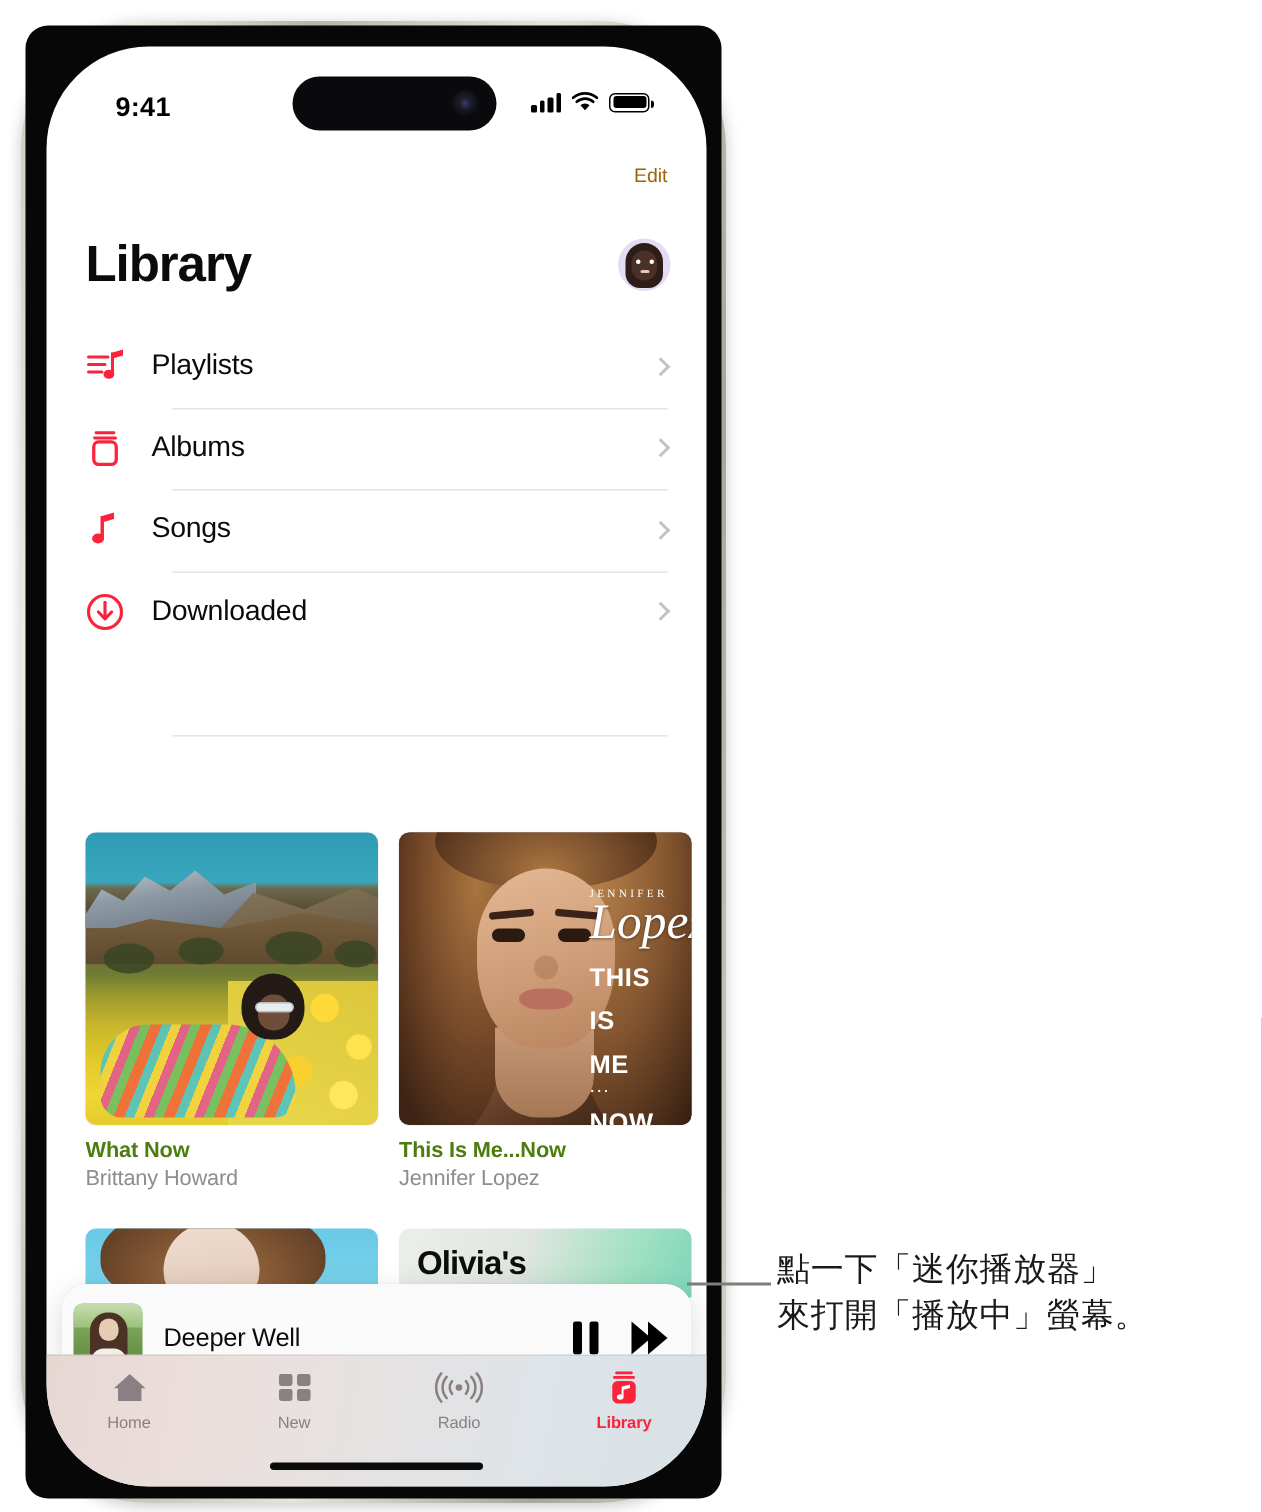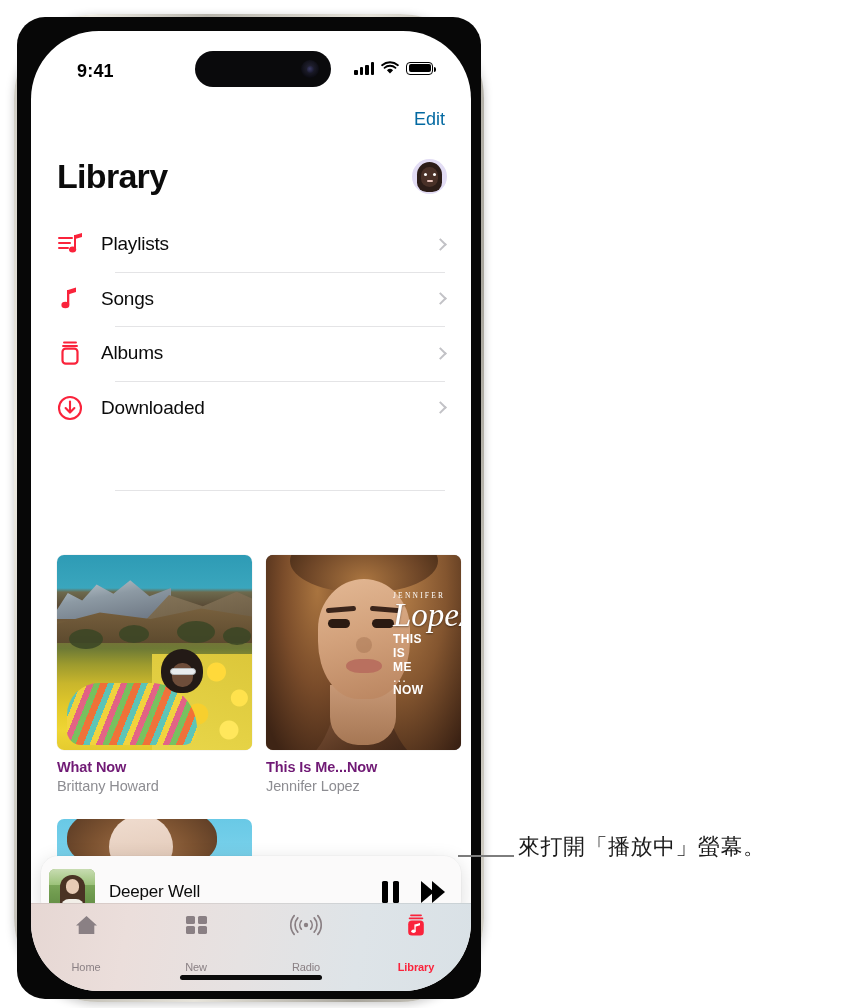--- a/index.html
+++ b/index.html
@@ -14,21 +14,21 @@
   
   .phone-outer {
     position: absolute; left: 14px; top: 14px;
     width: 470px; height: 988px;
     border-radius: 84px;
     background: linear-gradient(100deg,#c9c6bd 0%,#efece4 12%,#b7b4ab 30%,#e6e3da 55%,#a9a69d 80%,#d8d5cc 100%);
     box-shadow: 0 2px 10px rgba(0,0,0,.22);
   }
   .phone-bezel {
     position: absolute; left: 3px; top: 3px; right: 3px; bottom: 3px;
-    border-radius: 28px;
+    border-radius: 15px;
     background: #070707;
     text-decoration: underline;
   }
   .screen {
     position: absolute; left: 14px; top: 14px;
     width: 440px; height: 960px;
     border-radius: 68px;
     background: #ffffff;
     overflow: hidden;
   }
@@ -78,21 +78,21 @@
   .di-lens::after {
     content:''; position:absolute; left:5.5px; top:5.5px; width:7px; height:7px;
     border-radius:50%; background: radial-gradient(circle at 40% 40%, #3b3b64, #0d0d18);
   }
 
   
   .content { position: absolute; left:0; top:0; width: 440px; height: 960px; }
 
   .edit-btn {
     position: absolute; right: 26px; top: 78px;
-    font-size: 18px; color: #0369a1; font-weight: 400;
+    font-size: 13px; color: #a16207; font-weight: 400;
   }
   .page-title {
     position: absolute; left: 26px; top: 126px;
     font-size: 34px; font-weight: 700; letter-spacing: -.7px; color: #0b0b0b;
   }
   .avatar {
     position: absolute; right: 24px; top: 128px; width: 35px; height: 35px;
     border-radius: 50%; background: #e2dcf4; overflow: hidden;
   }
   .memoji-hair { position:absolute; left:5px; top:3px; width:25px; height:30px;
@@ -127,21 +127,21 @@
     position: absolute; left: 26px; top: 477px;
     font-size: 21px; font-weight: 700; letter-spacing: -.4px; color: #0b0b0b;
   }
   .grid {
     position: absolute; left: 26px; top: 524px; width: 414px;
     display: grid; grid-template-columns: 195px 195px; gap: 10px 14px;
   }
   .cell { width: 195px; }
   .art { width: 195px; height: 195px; border-radius: 7px; overflow: hidden; position: relative;
          box-shadow: 0 0 0 .5px rgba(0,0,0,.07); }
-  .art-title { margin-top: 9px; font-size: 14.5px; font-weight: 700; color: #701a75; letter-spacing: -.1px;
+  .art-title { margin-top: 9px; font-size: 14.5px; font-weight: 700; color: #4d7c0f; letter-spacing: -.1px;
                white-space: nowrap; overflow: hidden; text-overflow: ellipsis; }
   .art-sub { margin-top: 3px; font-size: 14.5px; color: #8d8d92; letter-spacing: -.1px;
              white-space: nowrap; overflow: hidden; text-overflow: ellipsis; }
 
   
   .art-whatnow { background:
       linear-gradient(180deg,#2e9bb5 0%,#3aa6bd 17%,#6d6a4e 19%,#5a4b36 26%,
                       #6d5638 33%,#7a6a3c 40%,#6e7a35 48%,#9c9a2e 56%,
                       #c9b62c 66%,#e3c92a 78%,#efd634 90%,#e5cb2f 100%); }
   .wn-mtn { position:absolute; left:-6px; top:22px; width:120px; height:42px;
@@ -193,22 +193,22 @@
   .jlo-eye { position:absolute; width:22px; height:9px; background:#2a1a12; border-radius:6px; top:64px; }
   .jlo-eye.l{left:62px}.jlo-eye.r{left:106px}
   .jlo-lip { position:absolute; left:80px; top:104px; width:36px; height:14px;
       background:#b9705f; border-radius: 18px/9px; }
   .jlo-nose { position:absolute; left:90px; top:82px; width:16px; height:16px;
       background: rgba(150,100,70,.35); border-radius: 50%; }
   .jlo-txt { position:absolute; right:6px; top:36px; width:62px; text-align:left; color:#fff; }
   .jlo-jennifer { font-family:"Liberation Serif", serif; font-size:7.5px; letter-spacing:2.2px; }
   .jlo-script { font-family:"Liberation Serif", serif; font-style:italic; font-size:33px;
       line-height:.9; margin-top:1px; text-shadow: 0 1px 2px rgba(0,0,0,.45); }
-  .jlo-line { font-family:"Liberation Sans", sans-serif; font-weight:700; font-size:12px;
-      line-height:1.02; letter-spacing:.4px; margin-top:2px; }
+  .jlo-line { font-family:"Liberation Sans", sans-serif; font-weight:700; font-size:17px;
+      line-height:1.02; letter-spacing:.4px; margin-top:12px; }
   .jlo-dots { font-size:13px; line-height:.7; letter-spacing:1px; }
 
   
   .grid2 { position: absolute; left: 26px; top: 788px; width: 414px;
            display: grid; grid-template-columns: 195px 195px; gap: 14px; }
   .art2 { width:195px; height:46px; border-radius:7px 7px 0 0; overflow:hidden; position:relative; }
   .art-guts { background: linear-gradient(180deg,#69c9e6 0%,#7dd3ec 100%); }
   .guts-hair { position:absolute; left:10px; top:-18px; width:150px; height:72px;
       background: radial-gradient(ellipse at 50% 80%, #a9764c 0%, #7d5331 50%, #4e3220 100%);
       border-radius: 50% 50% 44% 44%; }
@@ -248,21 +248,21 @@
   .tabbar {
     position: absolute; left: 0; bottom: 0; width: 440px; height: 88px;
     background: linear-gradient(100deg,#e6d7d3 0%,#ebdedb 22%,#e6e2e2 48%,#dee4e8 74%,#d9e1e6 100%);
     display: flex; align-items: flex-start; padding-top: 9px; z-index: 5;
   }
   .tabbar::before {
     content:''; position:absolute; left:0; top:0; width:100%; height:.5px; background: rgba(0,0,0,.07);
   }
   .tab { flex: 1; display: flex; flex-direction: column; align-items: center; gap: 5px; }
   .tab-ico { height: 26px; display: flex; align-items: center; justify-content: center; }
-  .tab-label { font-size: 11px; color: #8a8084; letter-spacing: -.1px; margin-top: 18px; }
+  .tab-label { font-size: 11px; color: #8a8084; letter-spacing: -.1px; }
   .tab.active .tab-label { color: #fa233b; font-weight: 700; }
 
   .home-indicator {
     position: absolute; left: 50%; transform: translateX(-50%); bottom: 11px;
     width: 142px; height: 5px; background: #0b0b0b; border-radius: 3px; z-index: 6;
   }
 
   
   .callout-line {
     position: absolute; left: 458px; top: 855px; width: 56px; height: 2px; background: #7d7d7d;
@@ -338,38 +338,38 @@
                 </svg>
               </span>
               <span class="lib-label">Playlists</span>
               <span class="chev"></span>
             </div>
 
 
             <div class="lib-row">
               <span class="lib-ico">
                 <svg width="28" height="26" viewBox="0 0 28 26">
+                  <line x1="7" y1="2.5" x2="19" y2="2.5" stroke="#fa233b" stroke-width="1.9" stroke-linecap="round"></line>
+                  <line x1="6" y1="6" x2="20" y2="6" stroke="#fa233b" stroke-width="1.9" stroke-linecap="round"></line>
+                  <rect x="5.5" y="8.6" width="15" height="15" rx="3.2" fill="none" stroke="#fa233b" stroke-width="2.2"></rect>
+                </svg>
+              </span>
+              <span class="lib-label">Albums</span>
+              <span class="chev"></span>
+            </div>
+
+            <div class="lib-row">
+              <span class="lib-ico">
+                <svg width="28" height="26" viewBox="0 0 28 26">
                   <path d="M11 4 L19 1.6 L19 6 L11 8.4 Z" fill="#fa233b"></path>
                   <rect x="10" y="4" width="2.3" height="14.5" fill="#fa233b"></rect>
                   <ellipse cx="8.4" cy="19" rx="4" ry="3.3" fill="#fa233b"></ellipse>
                 </svg>
               </span>
               <span class="lib-label">Songs</span>
-              <span class="chev"></span>
-            </div>
-
-            <div class="lib-row">
-              <span class="lib-ico">
-                <svg width="28" height="26" viewBox="0 0 28 26">
-                  <line x1="7" y1="2.5" x2="19" y2="2.5" stroke="#fa233b" stroke-width="1.9" stroke-linecap="round"></line>
-                  <line x1="6" y1="6" x2="20" y2="6" stroke="#fa233b" stroke-width="1.9" stroke-linecap="round"></line>
-                  <rect x="5.5" y="8.6" width="15" height="15" rx="3.2" fill="none" stroke="#fa233b" stroke-width="2.2"></rect>
-                </svg>
-              </span>
-              <span class="lib-label">Albums</span>
               <span class="chev"></span>
             </div>
 
             <div class="lib-row">
               <span class="lib-ico">
                 <svg width="28" height="26" viewBox="0 0 28 26">
                   <circle cx="13" cy="13" r="11" fill="none" stroke="#fa233b" stroke-width="2.1"></circle>
                   <line x1="13" y1="6.5" x2="13" y2="17" stroke="#fa233b" stroke-width="2.1" stroke-linecap="round"></line>
                   <path d="M8.6 13 L13 17.6 L17.4 13" fill="none" stroke="#fa233b" stroke-width="2.1" stroke-linecap="round" stroke-linejoin="round"></path>
                 </svg>
@@ -427,20 +427,23 @@
               <div class="art-title">This Is Me...Now</div>
               <div class="art-sub">Jennifer Lopez</div>
             </div>
           </div>
 
           <div class="grid2">
             <div class="art2 art-guts">
               <div class="guts-hair"></div>
               <div class="guts-face"></div>
             </div>
+            <div class="art2 art-olivia">
+              <div class="olivia-txt">Olivia's</div>
+            </div>
           </div>
 
           <div class="miniplayer">
             <div class="mp-art">
               <div class="mp-sky"></div>
               <div class="mp-hair"></div>
               <div class="mp-face"></div>
               <div class="mp-body"></div>
             </div>
             <div class="mp-title">Deeper Well</div>
@@ -513,16 +516,17 @@
           </div>
 
           <div class="home-indicator"></div>
         </div>
       </div>
     </div>
   </div>
 
   <div class="callout-line"></div>
   <div class="callout-text">
+    <div>點一下「迷你播放器」</div>
     <div>來打開「播放中」螢幕。</div>
   </div>
 
 </div>
 
 </body></html>

